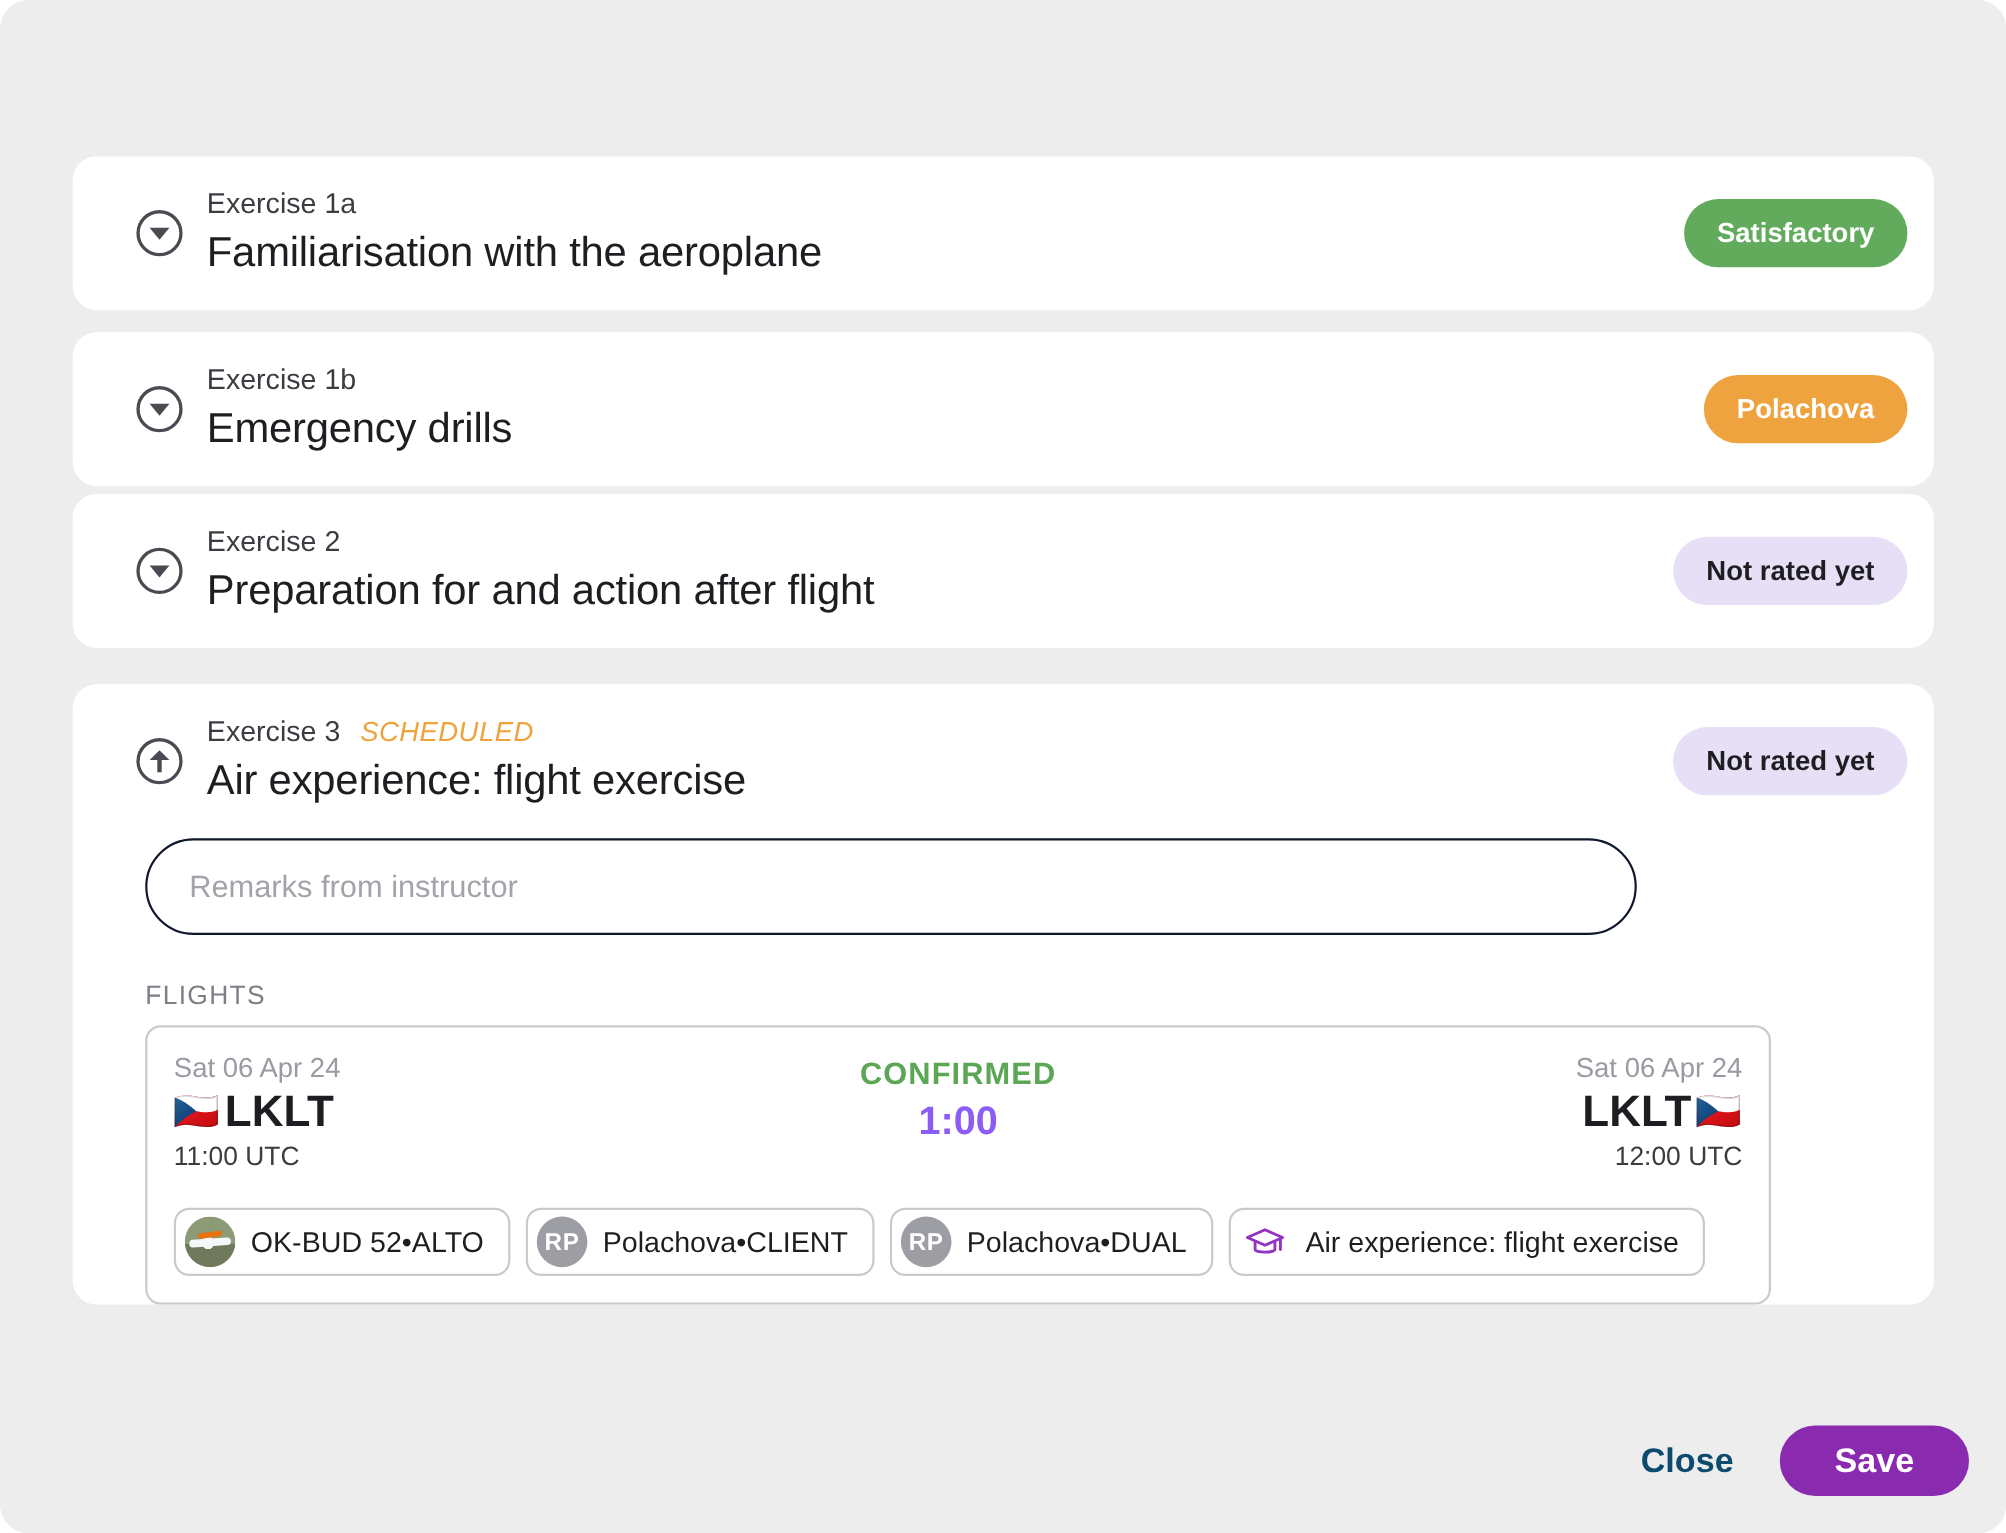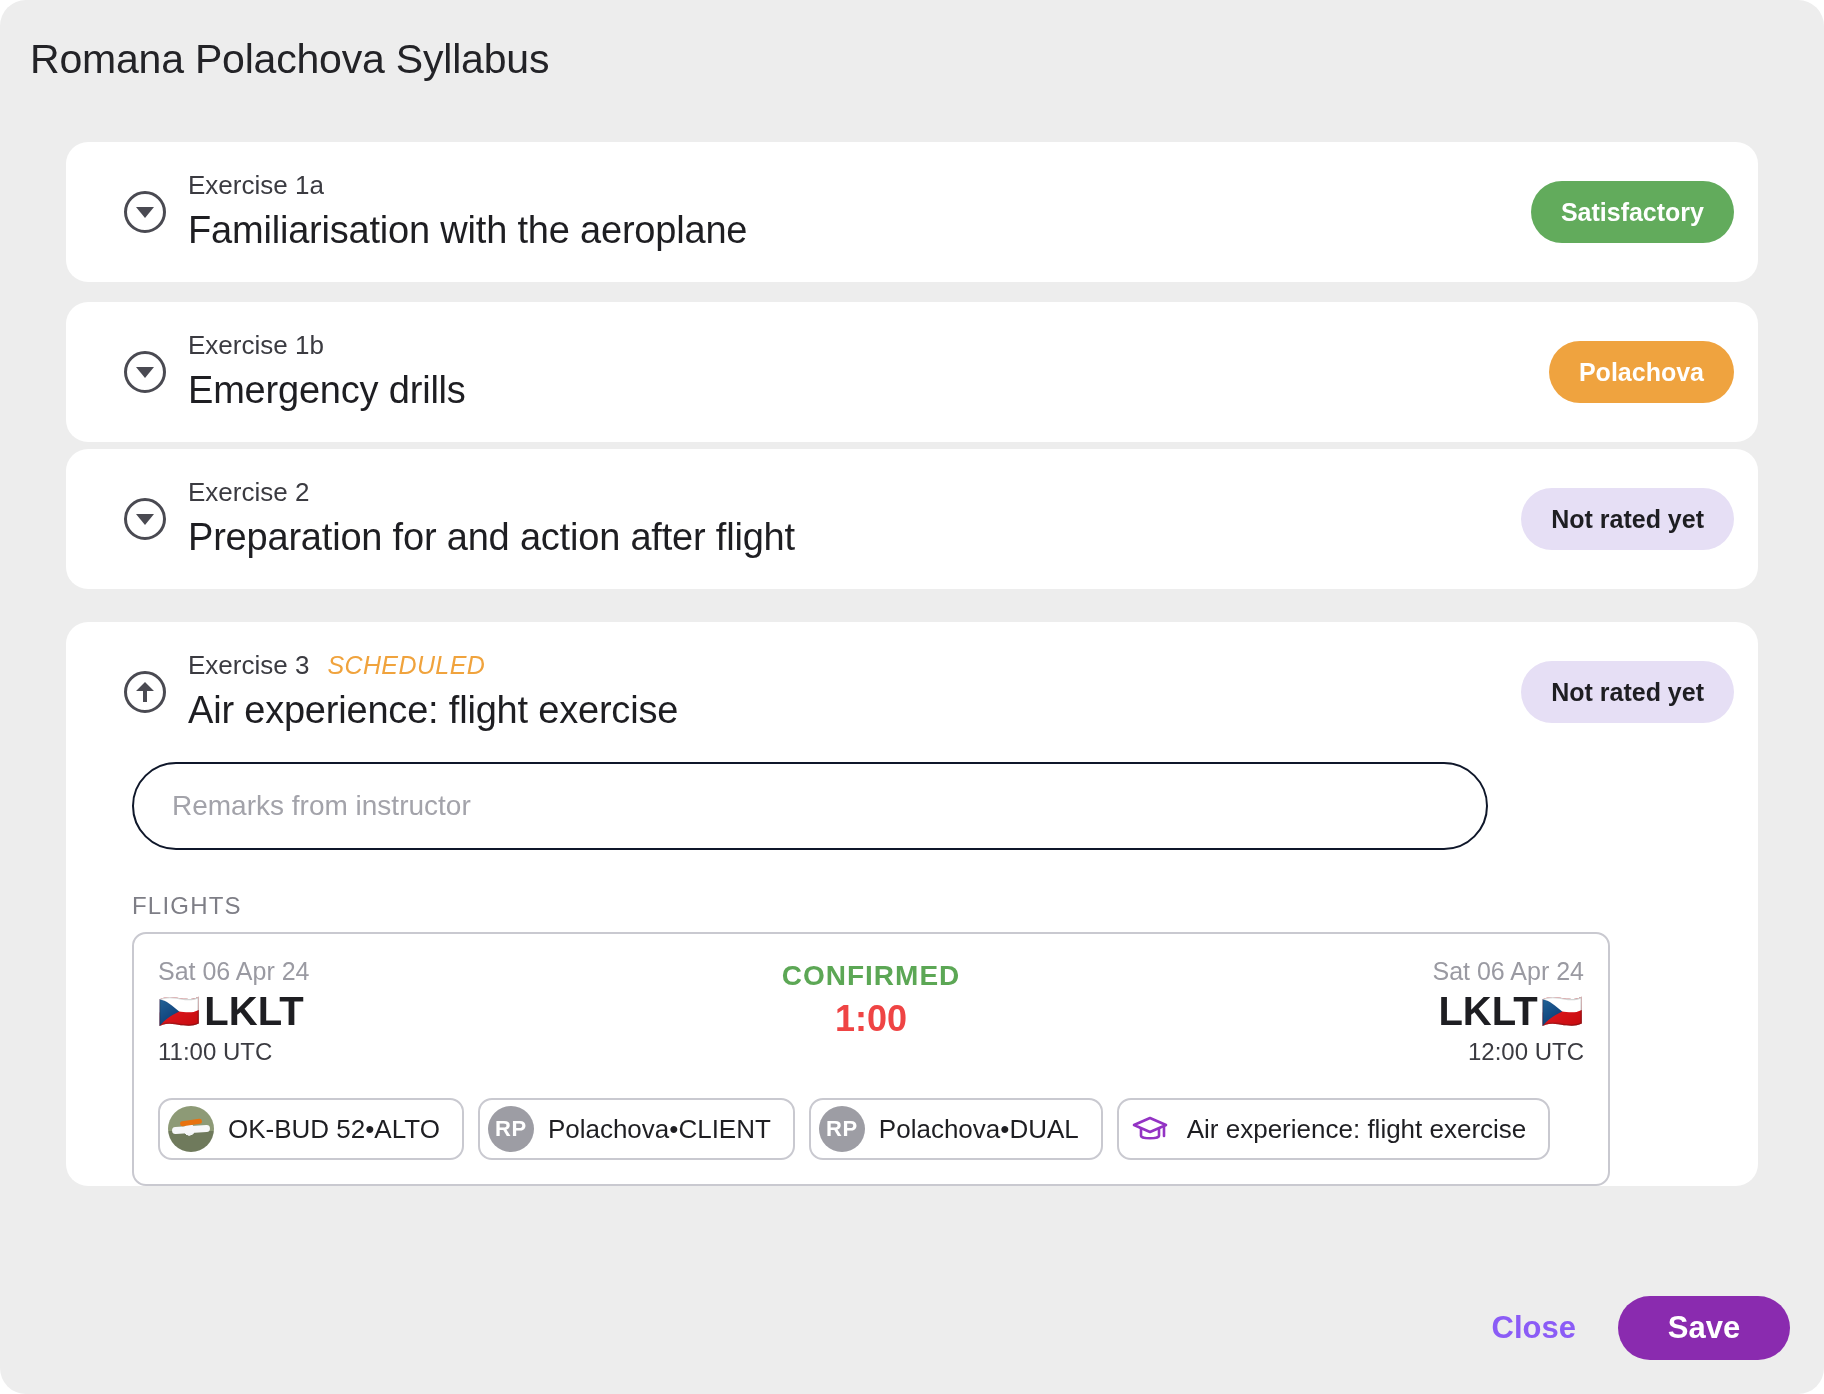--- a/index.html
+++ b/index.html
@@ -196,21 +196,21 @@
     font-family: Liberation Sans, sans-serif;
     font-size: 28px;
     font-weight: bold;
     color: #5ca755;
     letter-spacing: 1px;
     white-space: nowrap;
   }
   .fl-dur {
     font-size: 36px;
     font-weight: bold;
-    color: #ef4444;
+    color: #8b5cf6;
     margin-top: 6px;
   }
 
   .chip-row { display: flex; gap: 14px; margin-top: 20px; }
   .chip {
     display: flex;
     align-items: center;
     gap: 14px;
     border: 2px solid #c9c9d0;
     border-radius: 14px;
@@ -256,38 +256,37 @@
     right: 34px;
     bottom: 34px;
     display: flex;
     align-items: center;
     gap: 24px;
   }
   #close-button {
     background: none; border: none;
     font-family: "Liberation Sans", sans-serif;
     font-size: 31px; font-weight: bold;
-    color: #8b5cf6; cursor: pointer;
+    color: #0c4a6e; cursor: pointer;
     padding: 14px 18px;
   }
   #save-button {
     background: #8a2baf; border: none;
     border-radius: 999px;
     font-family: "Liberation Sans", sans-serif;
     font-size: 31px; font-weight: bold;
     color: #ffffff; cursor: pointer;
     width: 172px; height: 64px;
   }
 </style>
 </head>
 <body>
 
 <div id="window">
 
-  <div id="page-title">Romana Polachova Syllabus</div>
 
   <div id="list-region">
       <div class="ex-card" style="top: 0px;">
         <div class="ex-head">
           <span class="toggle-icon">
             <svg width="20" height="14" viewBox="0 0 20 14">
               <polygon points="1,2 19,2 10,13" fill="#4a4a52"></polygon>
             </svg>
           </span>
           <div class="ex-textblock">

